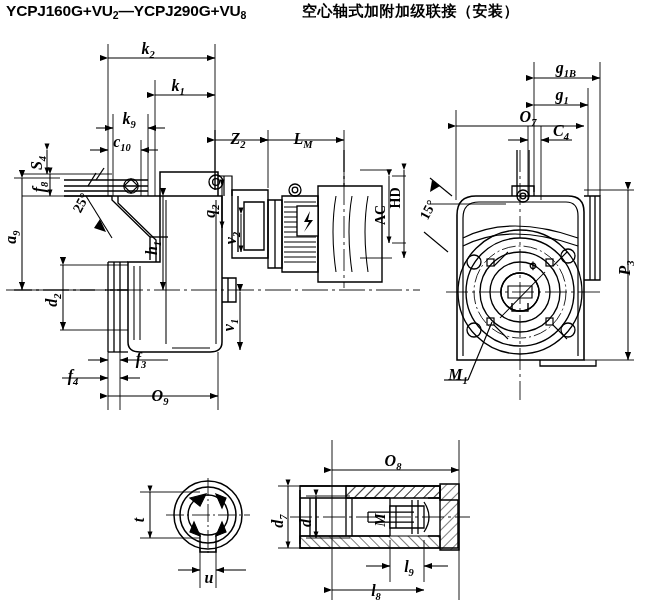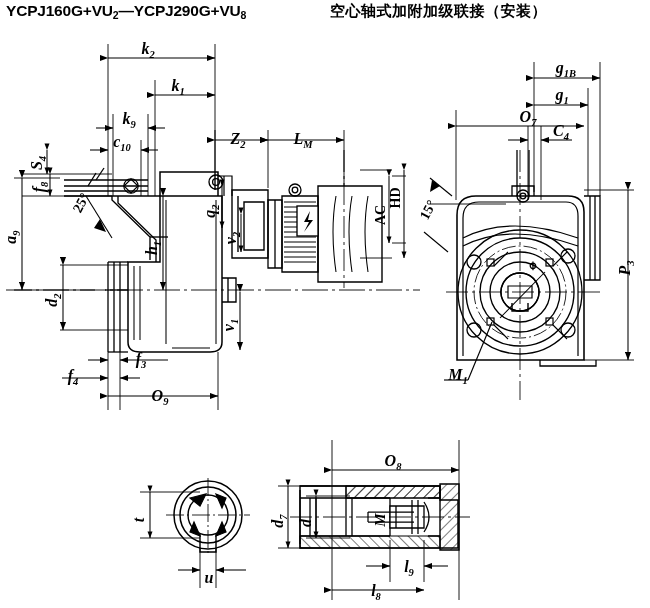--- a/index.html
+++ b/index.html
@@ -4,21 +4,21 @@
 <style>
   html,body{margin:0;padding:0;background:#ffffff;}
   body{
     width:650px;height:608px;position:relative;overflow:hidden;
     font-family:"Liberation Serif",serif;color:#000;
   }
   #sheet{position:absolute;left:0;top:0;width:650px;height:584px;}
   .hdr{position:absolute;white-space:nowrap;}
   #title-main{left:6px;top:2px;font-family:"Liberation Sans",sans-serif;font-size:15.5px;font-weight:700;letter-spacing:-0.2px;}
   #title-main sub{font-size:10.5px;vertical-align:baseline;position:relative;top:3px;}
-  #title-cn{left:302px;top:2px;font-family:"DejaVu Sans",sans-serif;font-size:15px;font-weight:700;letter-spacing:0.5px;margin-left:28px;}
+  #title-cn{left:302px;top:2px;font-family:"DejaVu Sans",sans-serif;font-size:15px;font-weight:700;letter-spacing:0.5px;}
   svg{position:absolute;left:0;top:0;}
   .lbl{font-family:"Liberation Serif",serif;font-style:italic;font-weight:700;}
 </style>
 </head>
 <body>
 
 <div id="sheet">
 
   <div class="hdr" id="title-main">
     <span>YCPJ160G+VU</span><sub>2</sub><span>—</span><span>YCPJ290G+VU</span><sub>8</sub>

